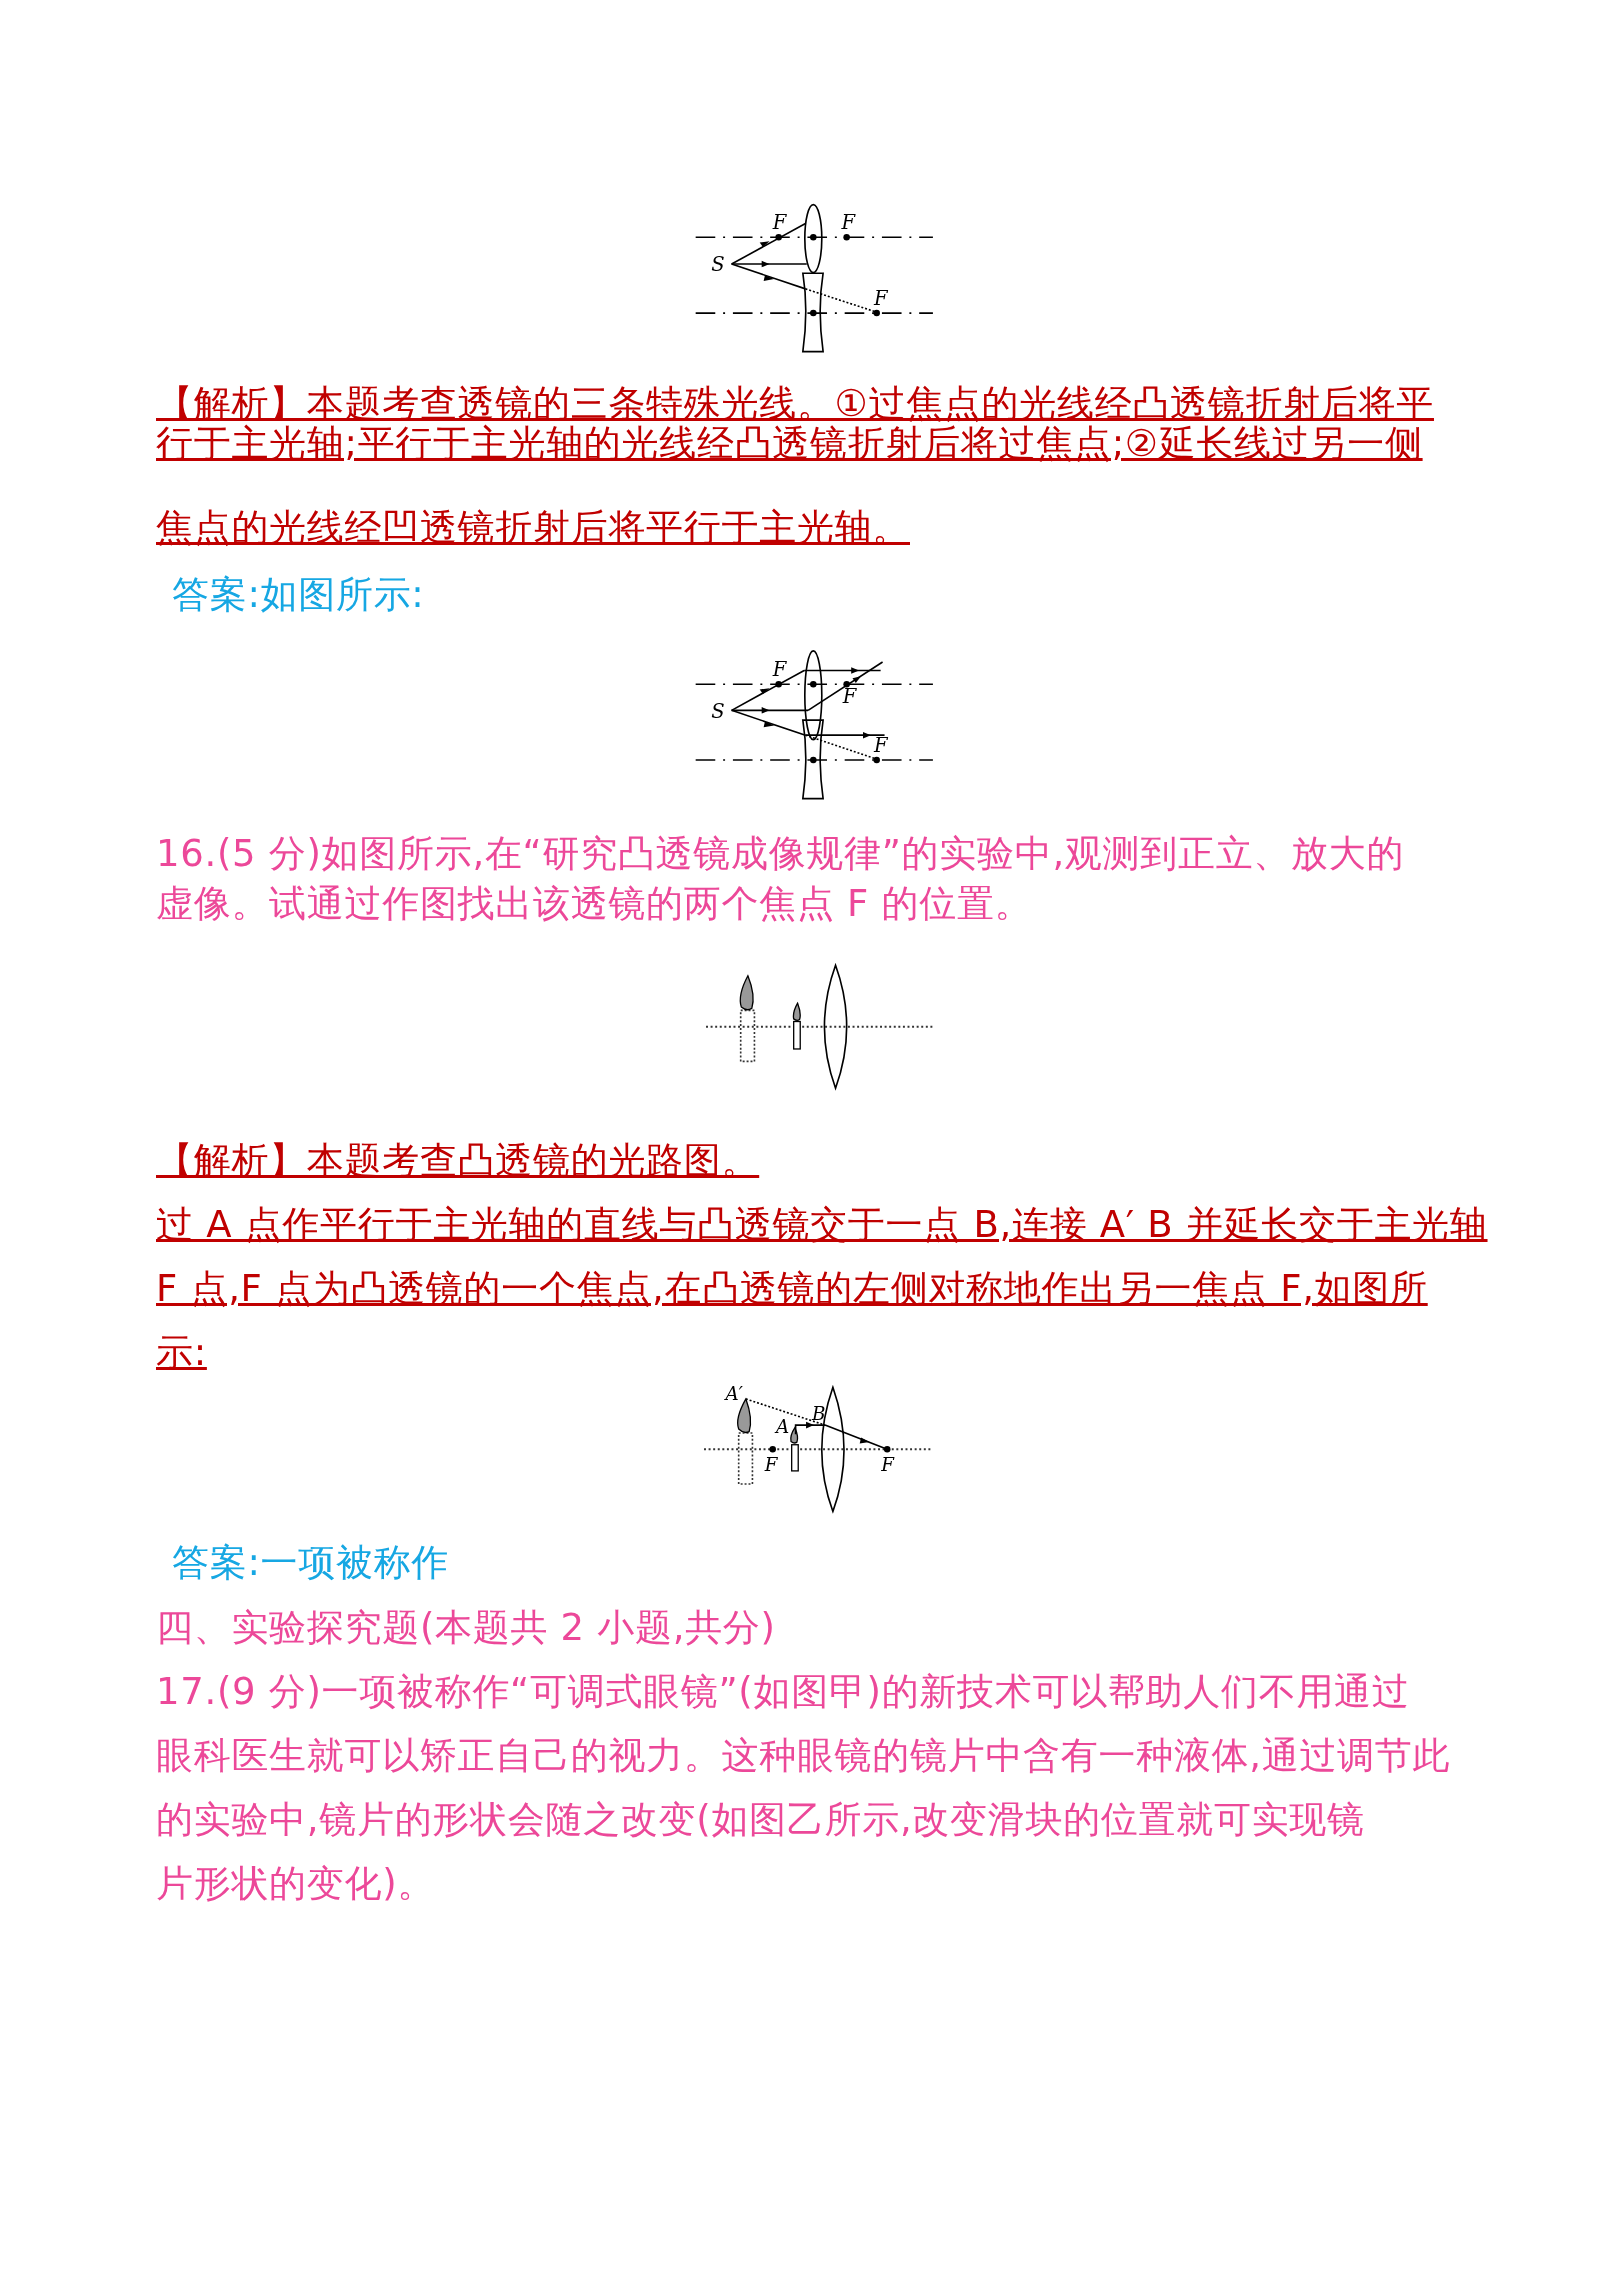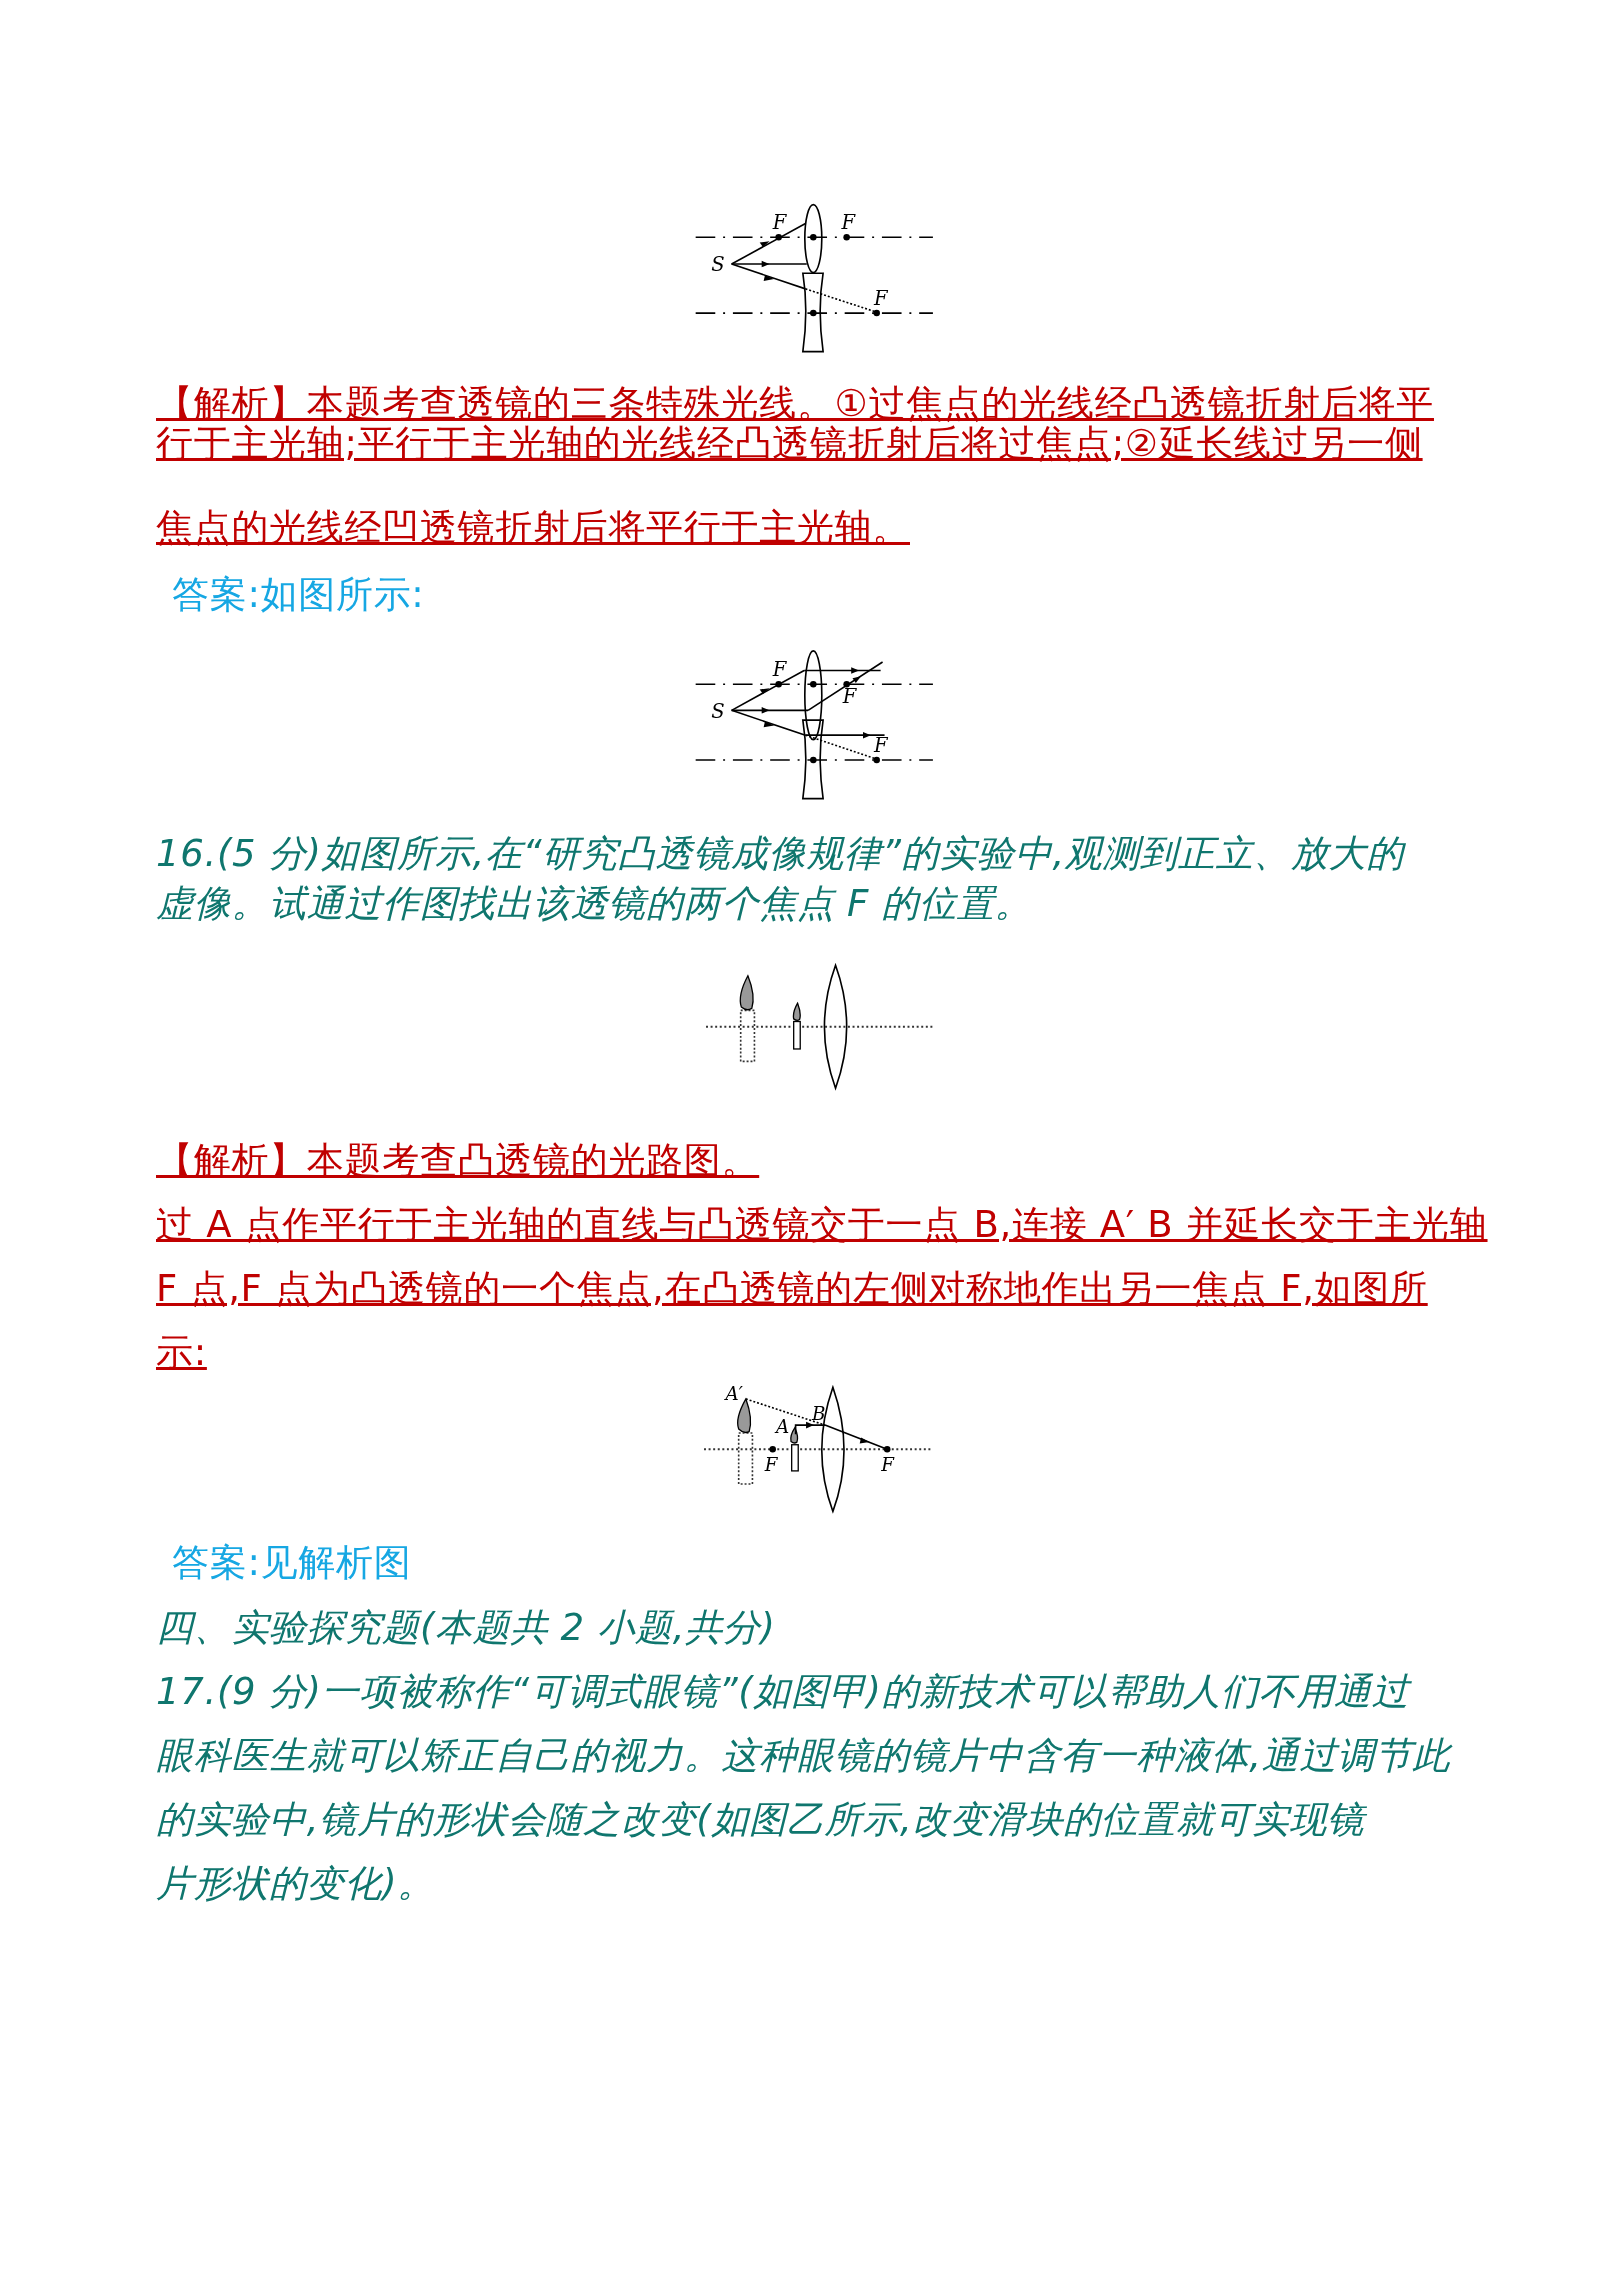--- a/index.html
+++ b/index.html
@@ -2,21 +2,21 @@
 <html style="font-size:10.5px"><head>
 <meta charset="utf-8">
 <style>
   html, body { margin: 0; padding: 0; background: #ffffff; }
   body { width: 1623px; height: 2295px; position: relative; overflow: hidden;
          font-family: "DejaVu Sans", "Liberation Sans", sans-serif; }
   .line { position: absolute; left: 156px; width: 1309px; font-size: 37px; line-height: 47px;
           white-space: nowrap; letter-spacing: 0.7px; }
   .red { color: #c00000; text-decoration: underline; }
   .blue { color: #16a7e3; margin-left: 16px; }
-  .black { color: #0f766e; font-style: italic; }
+  .black { color: #ec4899; }
   .fig { position: absolute; }
   svg text { font-family: "DejaVu Serif", "Liberation Serif", serif; font-style: italic; }
 </style>
 </head>
 <body>
 
 <svg class="fig" style="left:655px;top:183px" width="314" height="183" viewBox="0 0 480 280">
   <g stroke="#000" stroke-width="2.5" fill="none">
     <line x1="62" y1="83" x2="425" y2="83" stroke-dasharray="30,12,3,12"></line>
     <line x1="62" y1="199" x2="425" y2="199" stroke-dasharray="30,12,3,12"></line>
@@ -116,19 +116,19 @@
     <polygon points="183,98 171,93 171,103"></polygon>
       <polygon points="268,124 255,117 253,126"></polygon>
   </g>
   <text x="48" y="60" font-size="28">A′</text>
   <text x="125" y="110" font-size="28">A</text>
   <text x="180" y="90" font-size="28">B</text>
   <text x="108" y="168" font-size="28">F</text>
   <text x="286" y="168" font-size="28">F</text>
 </svg>
 
-<div class="line blue" style="top:1539px">答案:见解析图</div>
+<div class="line blue" style="top:1539px">答案:一项被称作</div>
 <div class="line black" style="top:1604px">四、实验探究题(本题共 2 小题,共分)</div>
 <div class="line black" style="top:1668px">17.(9 分)一项被称作“可调式眼镜”(如图甲)的新技术可以帮助人们不用通过</div>
 <div class="line black" style="top:1732px">眼科医生就可以矫正自己的视力。这种眼镜的镜片中含有一种液体,通过调节此</div>
 <div class="line black" style="top:1796px">的实验中,镜片的形状会随之改变(如图乙所示,改变滑块的位置就可实现镜</div>
 <div class="line black" style="top:1860px">片形状的变化)。</div>
 
 
 </body></html>

